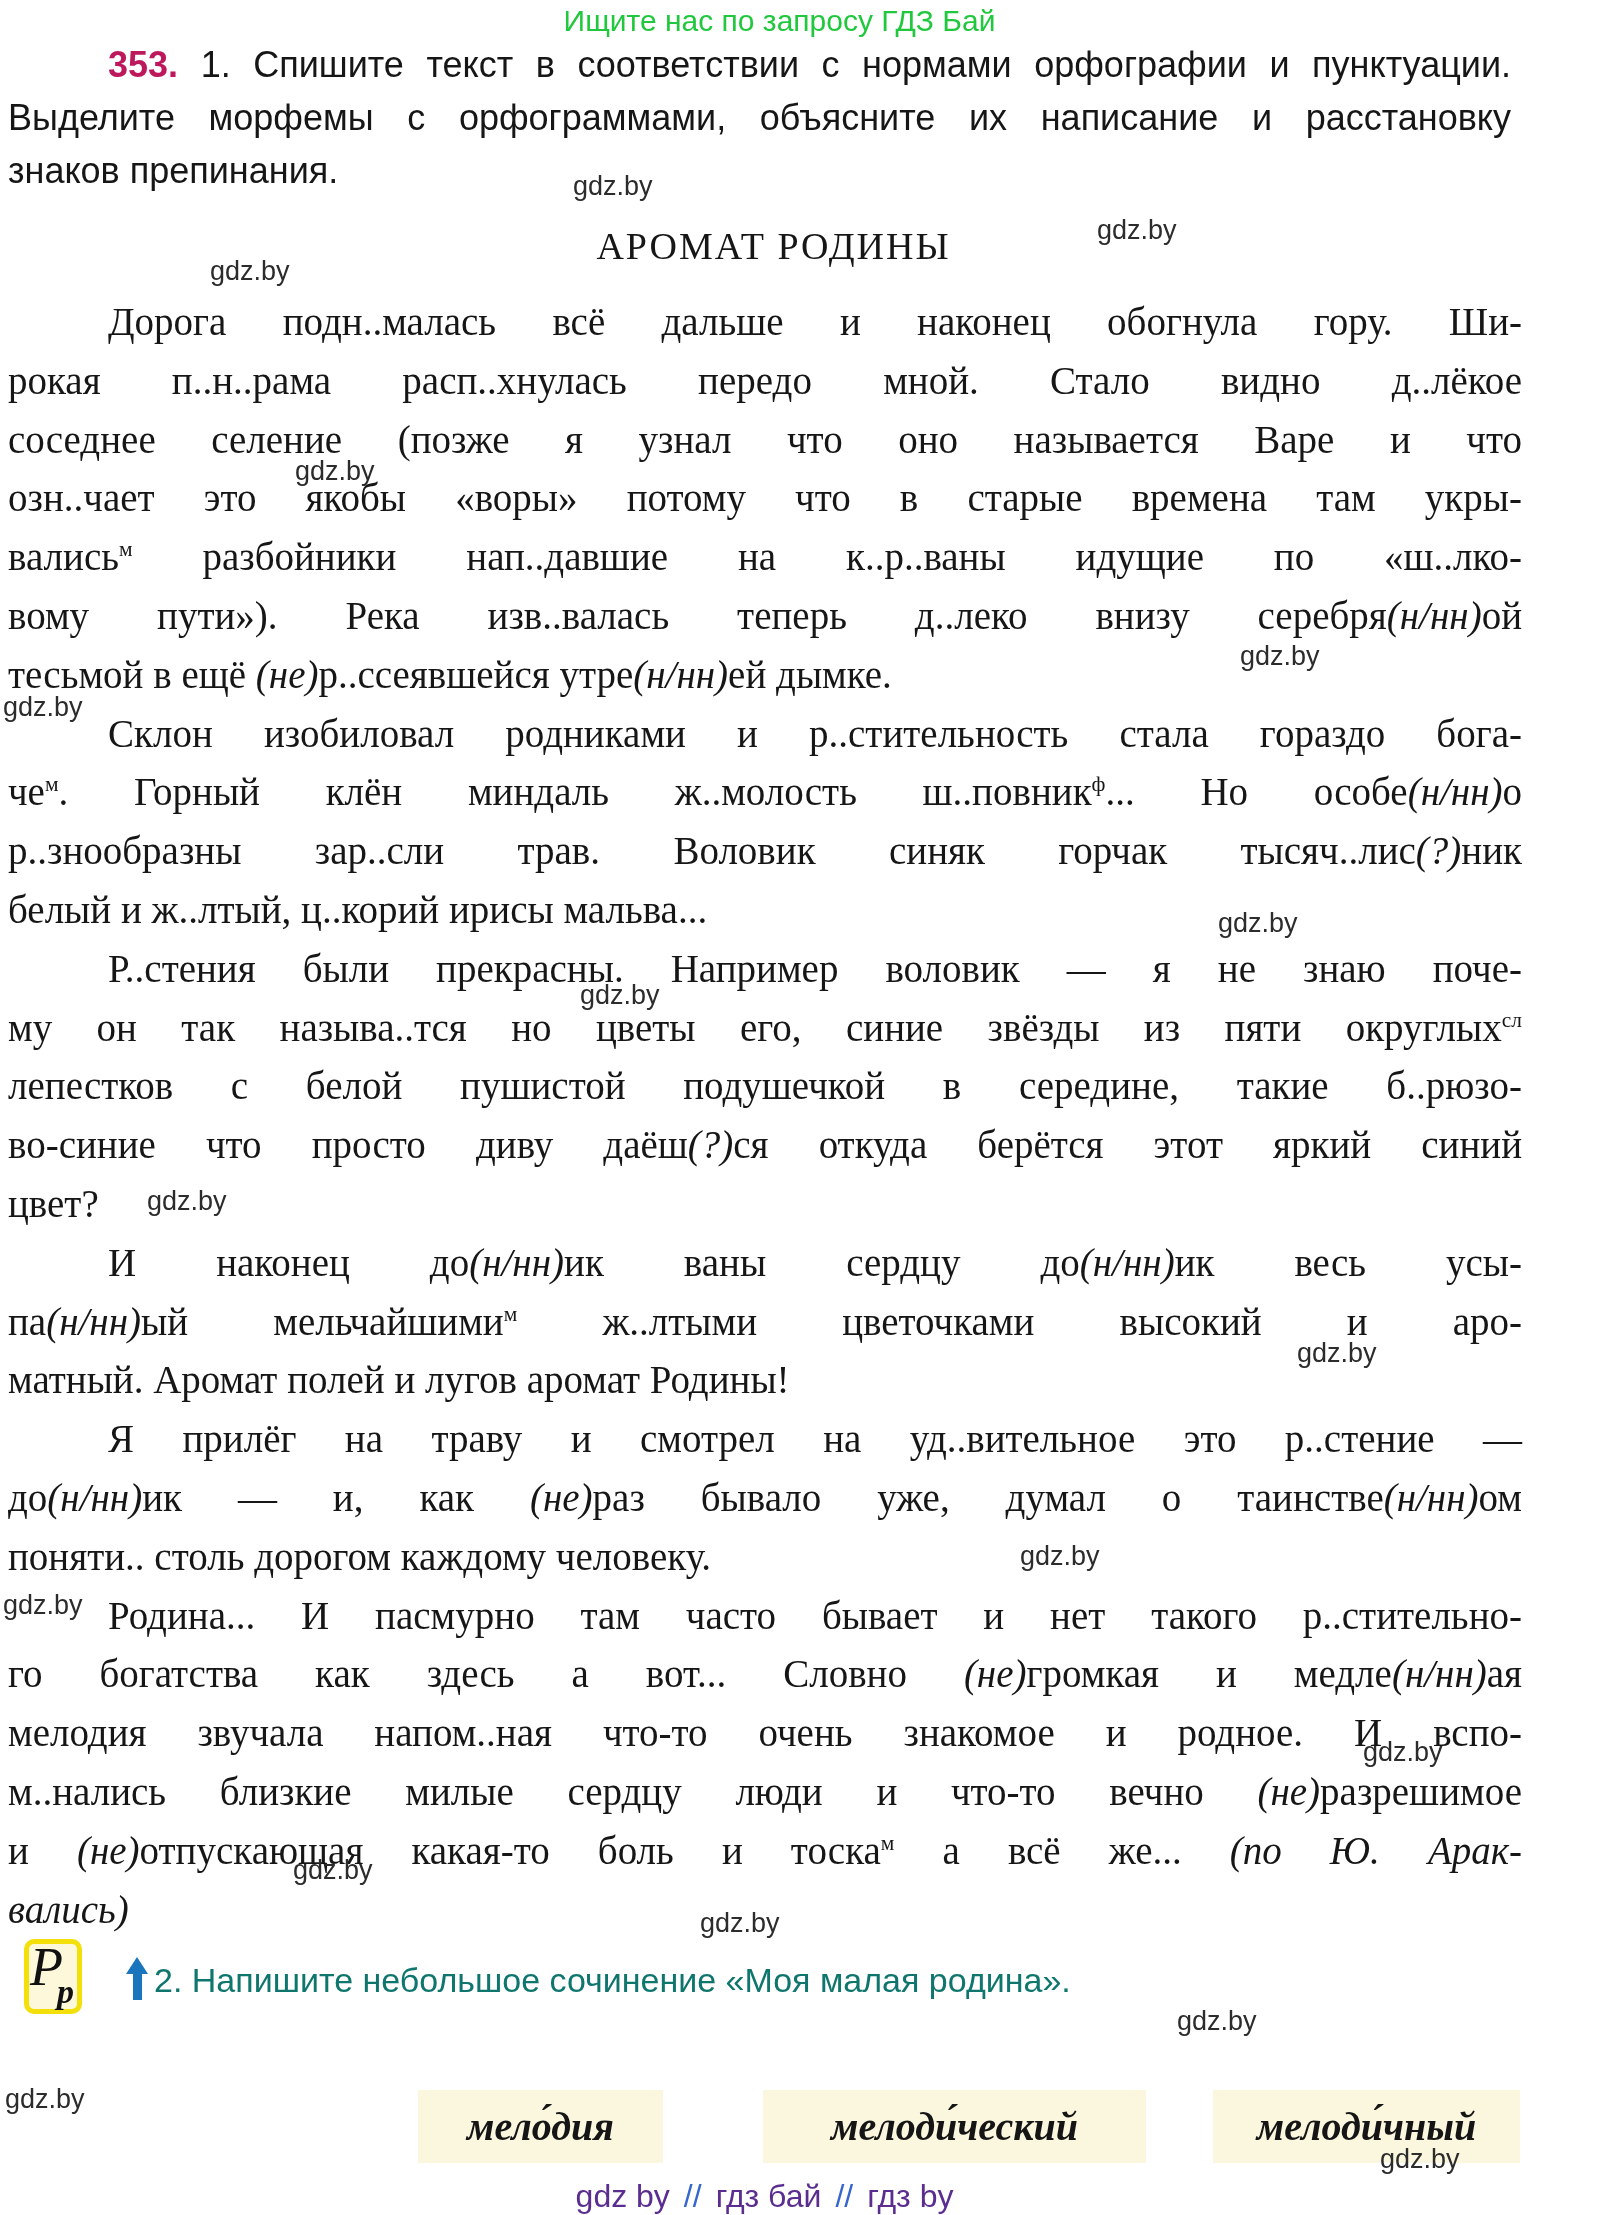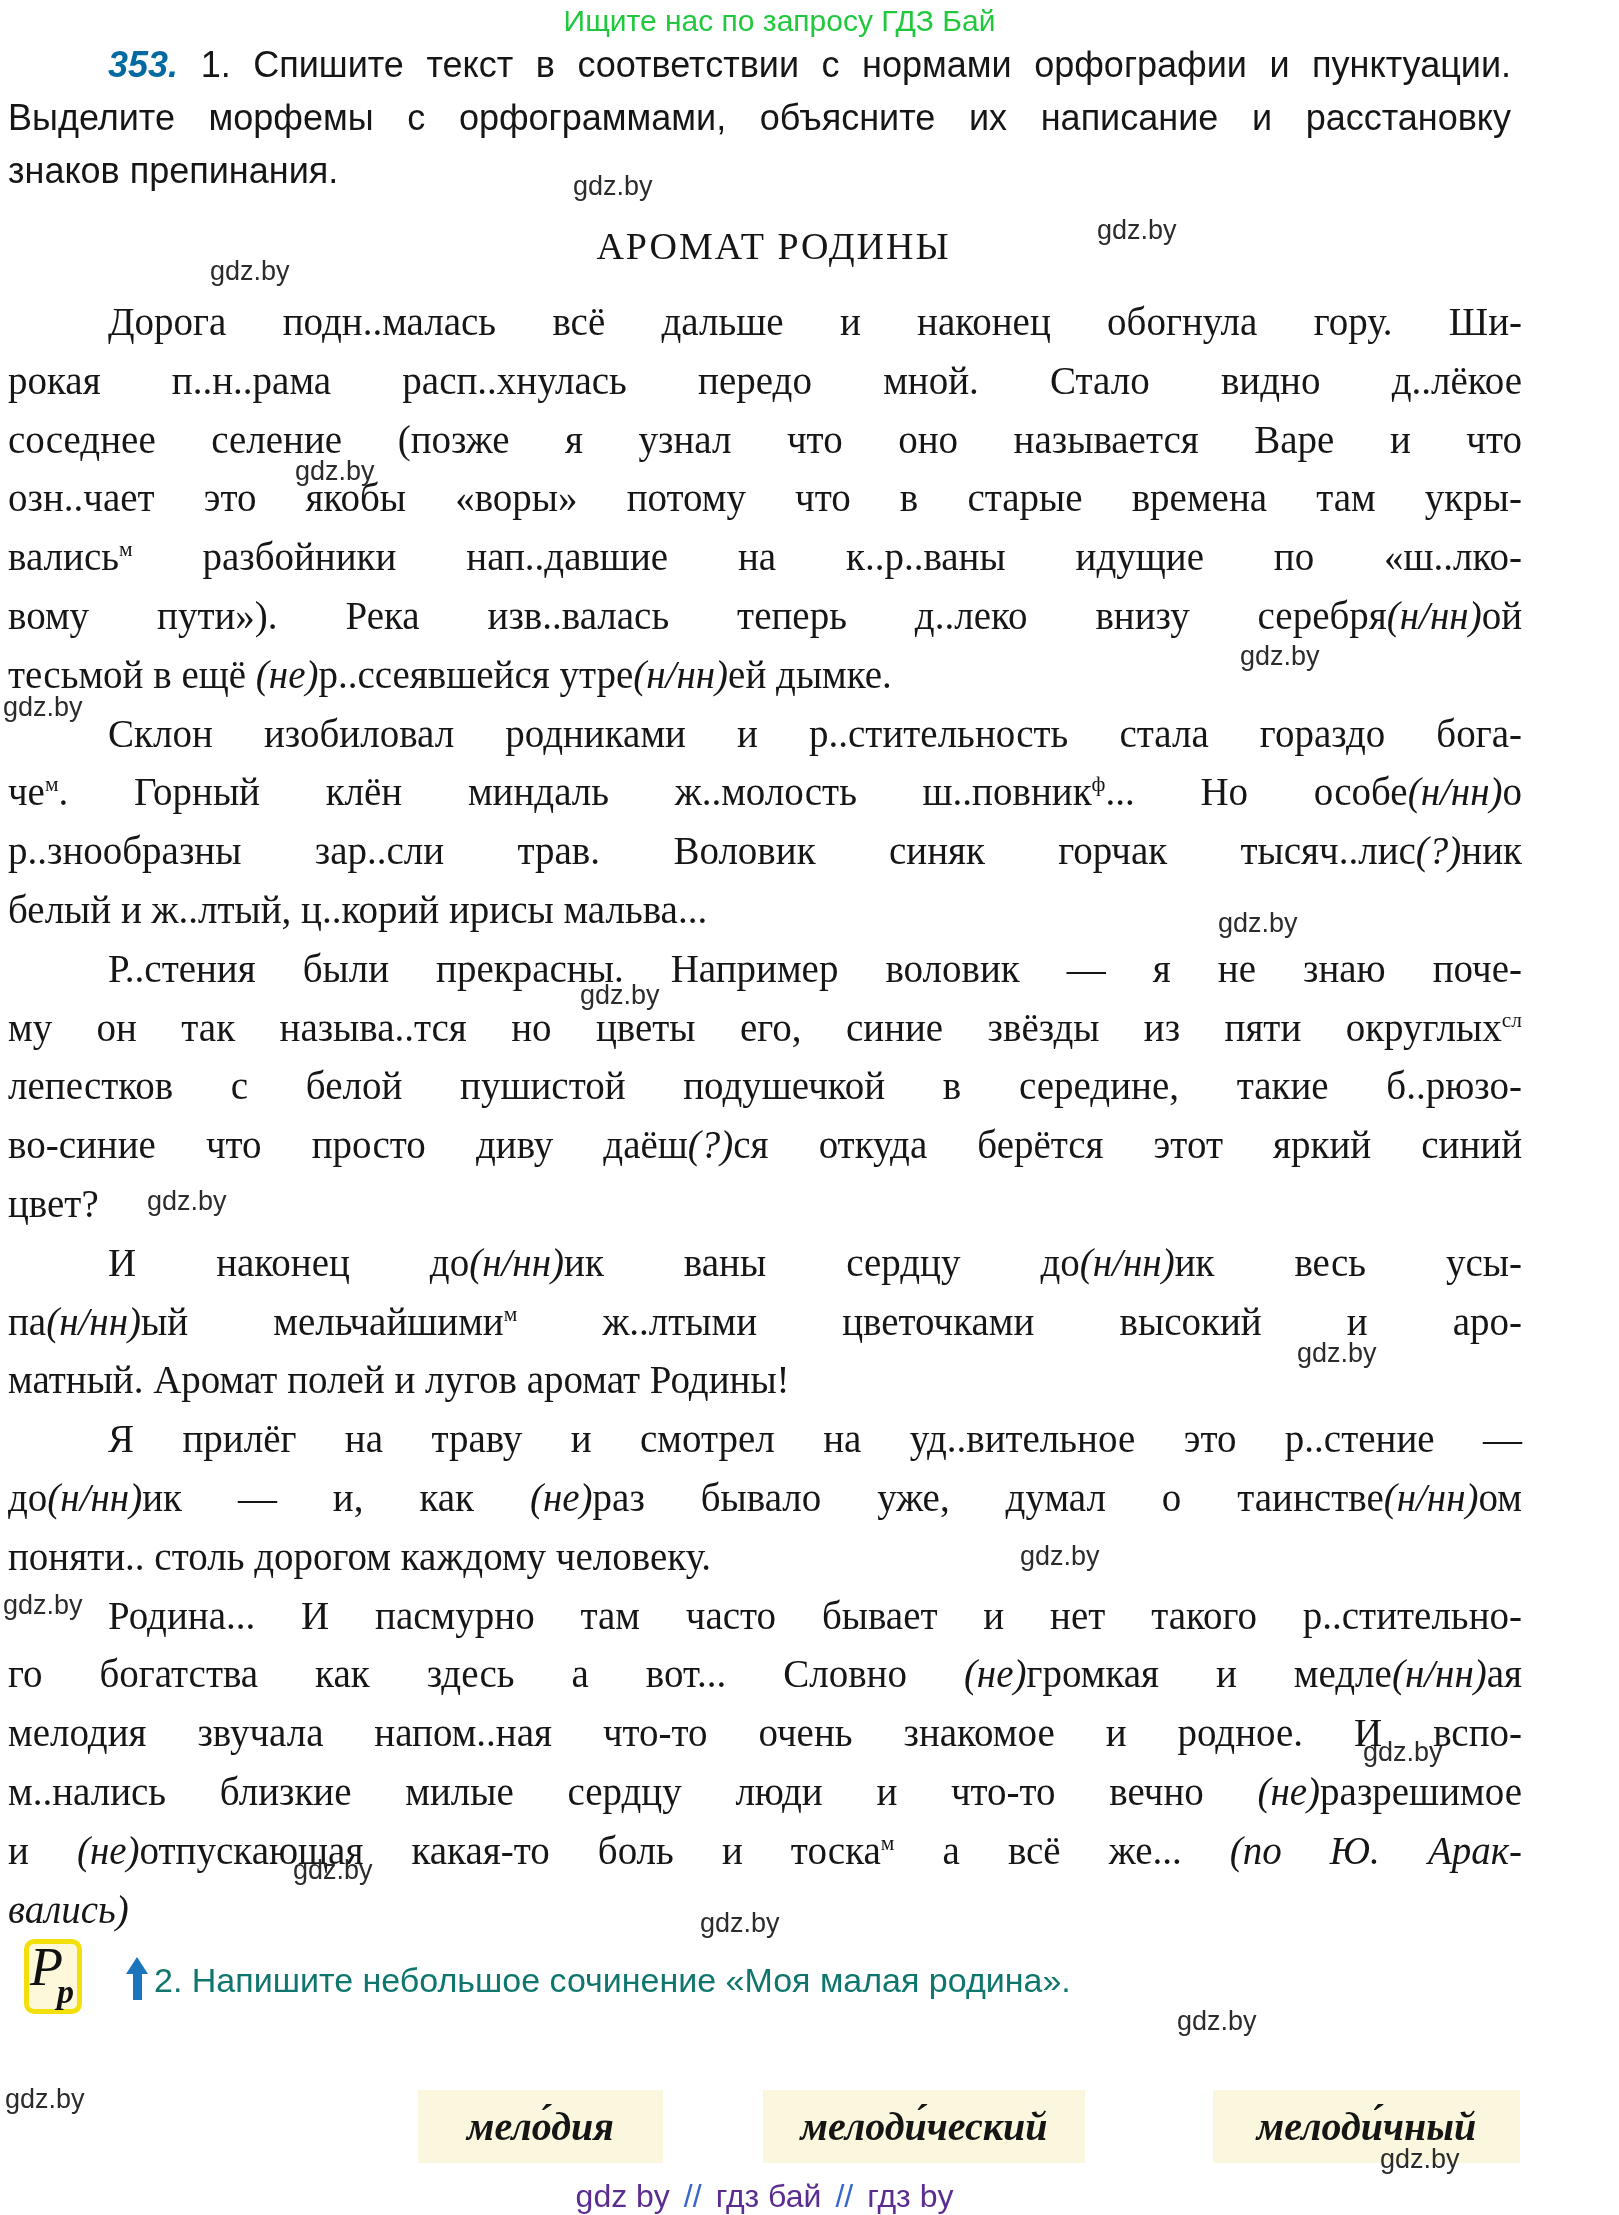--- a/index.html
+++ b/index.html
@@ -44,38 +44,38 @@
                border-bottom:17px solid #1b75bc;}
   .arrow .shaft{width:9px;height:26px;background:#1b75bc;margin:0 auto;}
   .task2-label{position:absolute;left:154px;top:1961px;font-family:"Liberation Sans", sans-serif;
                font-size:34px;color:#0f766e;white-space:nowrap;}
 
   
   .vbox{position:absolute;top:2090px;height:73px;background:#faf7de;
         display:flex;align-items:center;justify-content:center;
         font:italic 700 40px "Liberation Serif", serif;color:#151515;}
   .vbox.v0{left:418px;width:245px;}
-  .vbox.v1{left:763px;width:322px;}
+  .vbox.v1{left:763px;width:383px;}
   .vbox.v2{left:1213px;width:307px;}
 
   
   .footer{position:absolute;top:2178px;left:-45px;width:1619px;text-align:center;
           font-family:"Liberation Sans", sans-serif;font-size:32px;white-space:nowrap;}
   .fw{color:#5b2d90;margin:0 7px;}
   .fs{color:#3668cc;margin:0 7px;}
 </style>
 </head>
 <body>
 
 <div class="page">
 
   <div class="banner" style="color: rgb(33, 200, 62);">Ищите нас по запросу ГДЗ Бай</div>
 
   <div class="instr" id="instr">
-      <div class="il ind"><span class="num" style="color: #0369a1; font-style: italic;">353.</span><span> 1. Спишите текст в соответствии с нормами орфографии и пунктуации.</span></div>
+      <div class="il ind"><span class="num" style="color: #be185d;">353.</span><span> 1. Спишите текст в соответствии с нормами орфографии и пунктуации.</span></div>
       <div class="il"><span>Выделите морфемы с орфограммами, объясните их написание и расстановку</span></div>
       <div class="il end"><span>знаков препинания.</span></div>
     </div>
 
   <div class="title">АРОМАТ РОДИНЫ</div>
 
   <div class="bodytxt" id="bodytxt">
       <div class="bl ind"><span>Дорога подн..малась всё дальше и наконец обогнула гору. Ши-</span></div>
       <div class="bl"><span>рокая п..н..рама расп..хнулась передо мной. Стало видно д..лёкое</span></div>
       <div class="bl"><span>соседнее селение (позже я узнал что оно называется Варе и что</span></div>

